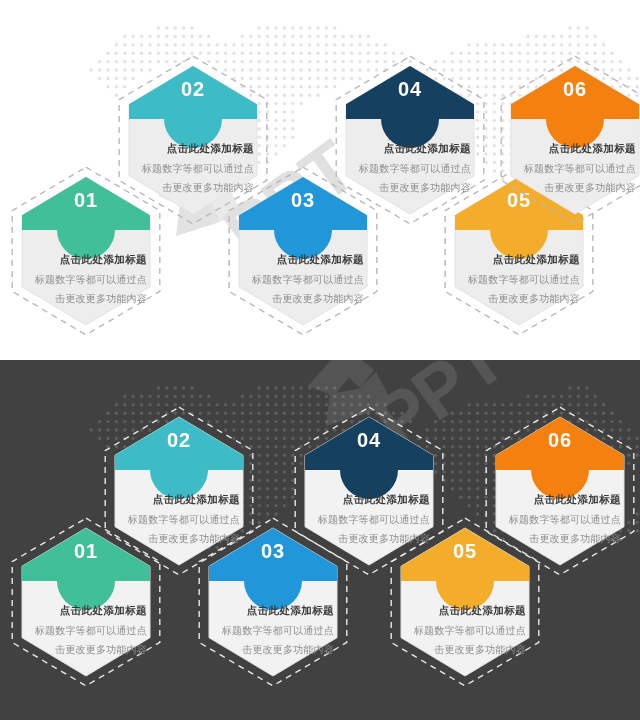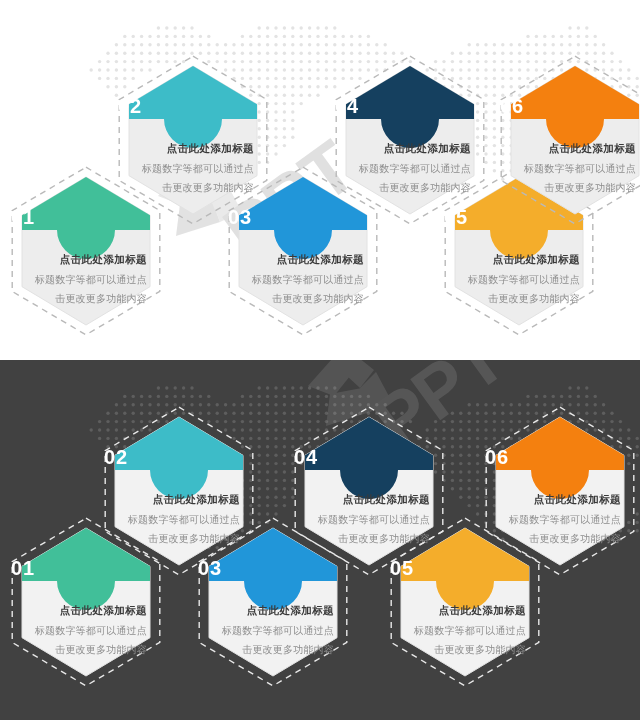--- a/index.html
+++ b/index.html
@@ -67,22 +67,22 @@
     font-size:10.5px; font-weight:bold; color:#3a3a3a;
     letter-spacing:.4px; line-height:1.35;
     white-space:nowrap;
   }
   .hex-desc {
     margin-top:5px;
     font-size:10px; color:#8d8d8d; line-height:1.85;
     letter-spacing:.2px;
   }
   .hex-num {
-    position:absolute; left:0; right:0; top:40px;
-    text-align:left;
+    position:absolute; left:0; right:0; top:23px;
+    text-align:center;
     font-size:20px; font-weight:bold; color:#ffffff;
     letter-spacing:1px;
   }
   .dark .hex-title { color:#3a3a3a; }
   .dark .hex-desc  { color:#8d8d8d; }
 </style>
 </head>
 <body>
 
 <div class="slide-stack">

